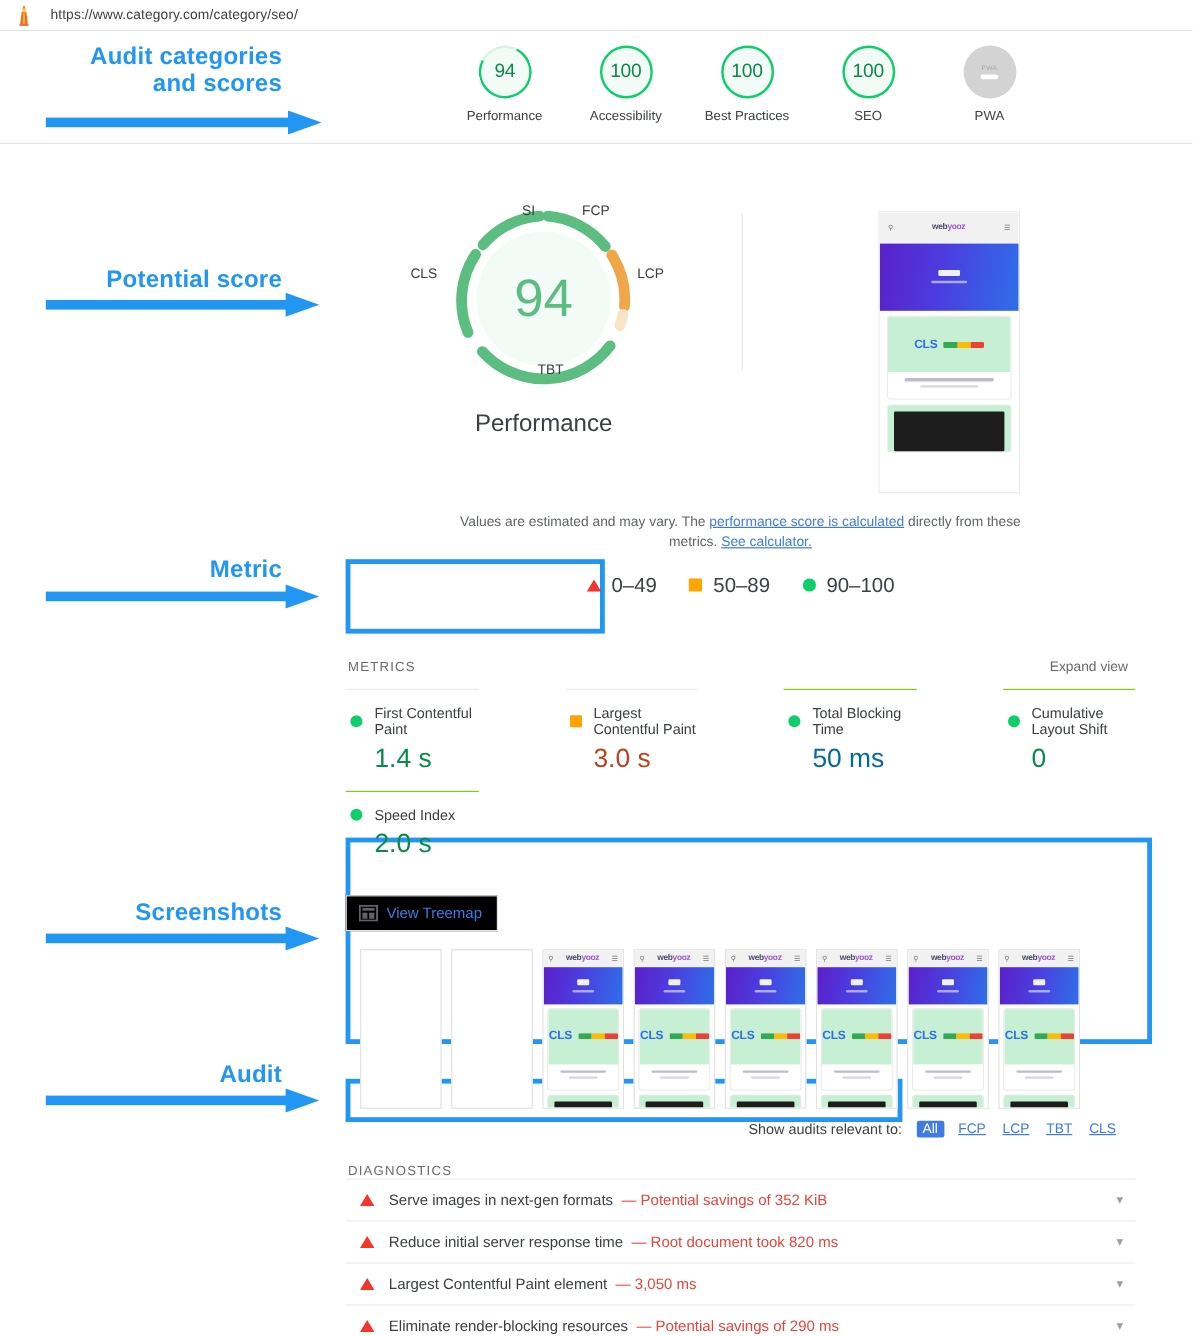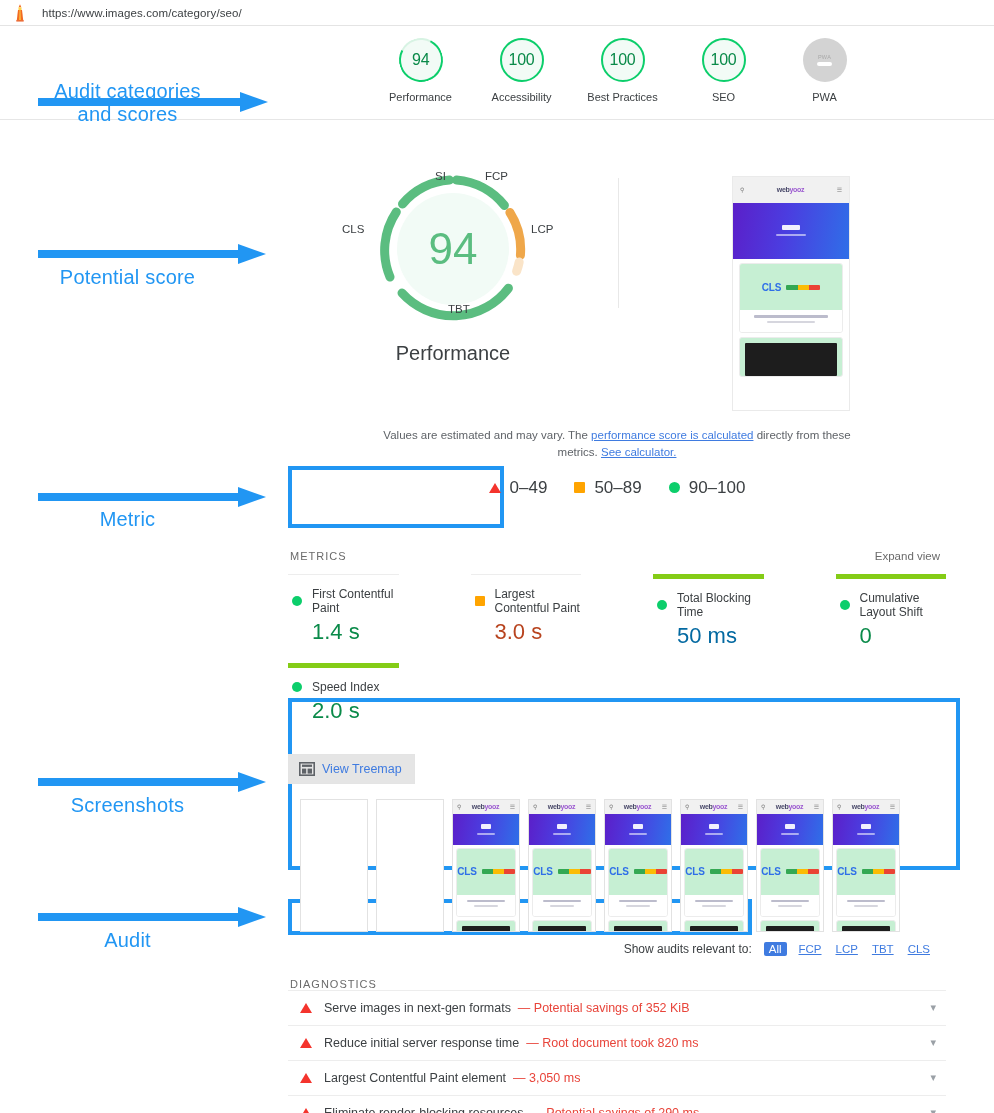--- a/index.html
+++ b/index.html
@@ -76,26 +76,25 @@
     width: 15px; height: 3.5px; background: #fff; border-radius: 2px;
   }
   .gauge-label {
     margin-top: 9px; font-size: 11px; color: #3c4043; white-space: nowrap;
   }
 
   
   .anno-label {
     position: absolute;
     color: #2196f3;
-    font-weight: normal;
+    font-weight: bold;
     font-size: 20px;
     letter-spacing: .2px;
     white-space: nowrap;
-    text-align: center;
-    margin-top: 44px;
+    text-align: right;
   }
   .anno-arrow { position: absolute; height: 20px; }
   .anno-arrow svg { display: block; }
 
   .anno-box {
     position: absolute;
     border: 4px solid #2196f3;
     pointer-events: none;
   }
 
@@ -212,39 +211,39 @@
     font-size: 11px; color: #6a6a6a; letter-spacing: 1px;
   }
   .expand-view { font-size: 11.5px; color: #6a6a6a; cursor: pointer; margin-top: 28px; }
 
   .metrics-grid {
     margin-top: 12px;
     display: grid; grid-template-columns: 1fr 1fr 1fr 1fr;
     column-gap: 72px;
   }
   .metric {
-    border-top: 5px solid #84cc16;
+    border-top: 1px solid #84cc16;
     padding: 12px 0 14px 4px;
     min-height: 62px;
   }
   .metric:first-child, .metric:nth-child(2) { border-top: 1px solid #ededed; }
   .metric-head { display: flex; align-items: center; gap: 10px; }
   .m-dot { width: 10px; height: 10px; border-radius: 50%; flex: 0 0 10px; }
   .m-sq { width: 10px; height: 10px; flex: 0 0 10px; border-radius: 1px; }
   .m-name { font-size: 12px; color: #3c4043; }
   .m-val { margin-top: 4px; margin-left: 20px; font-size: 22px; font-weight: 400; }
   .metric.blank { border-top: none; }
 
   
   .treemap-row { margin-top: 16px; }
   .treemap-btn {
     display: inline-flex; align-items: center; gap: 7px;
     border: 1px solid #e4e4e4;
     padding: 7px 12px 7px 10px;
-    background: #e5e5e5;
+    background: #000000;
     cursor: pointer;
   }
   .treemap-btn span { font-size: 12.5px; color: #3f7be0; }
 
   
   .filmstrip-zone { margin-top: 7px; position: relative; }
   .filmstrip {
     display: flex; gap: 8px; padding: 8px 12px 6px 12px;
     align-items: flex-start;
   }
@@ -292,21 +291,21 @@
 <div id="page">
 
   <div class="urlbar">
     <svg class="lh-icon" viewBox="0 0 24 24">
       <path d="M12 1.5 L13.6 5.2 L10.4 5.2 Z" fill="#f26b21"></path>
       <rect x="10.2" y="5.2" width="3.6" height="3.2" fill="#ffd24d"></rect>
       <path d="M9.6 8.4 h4.8 l1.5 12.6 h-7.8 Z" fill="#f26b21"></path>
       <path d="M11.3 8.4 h1.4 l.5 12.6 h-2.4 Z" fill="#fbb03b"></path>
       <rect x="7.4" y="20.6" width="9.2" height="1.6" rx=".5" fill="#e8551b"></rect>
     </svg>
-    <div class="url-text">https://www.images.com/category/seo/</div>
+    <div class="url-text">https://www.category.com/category/seo/</div>
   </div>
 
   <div class="scores-strip">
     <div class="gauges">
 
       <div class="gauge-item">
         <div class="gauge-ring pass partial">
           <span class="gauge-num">94</span>
         </div>
         <div class="gauge-label">Performance</div>

